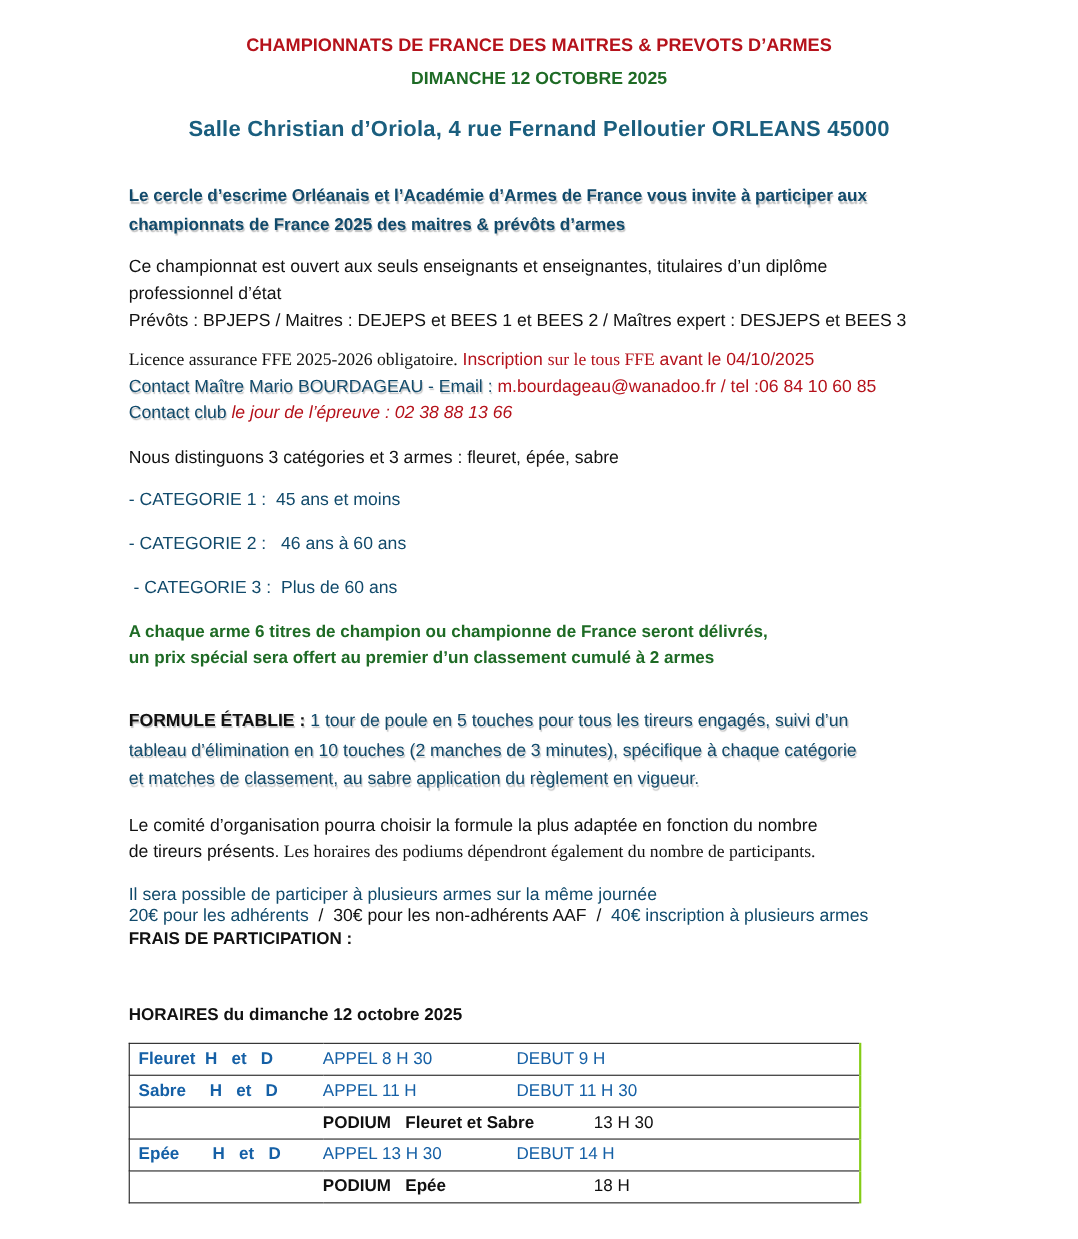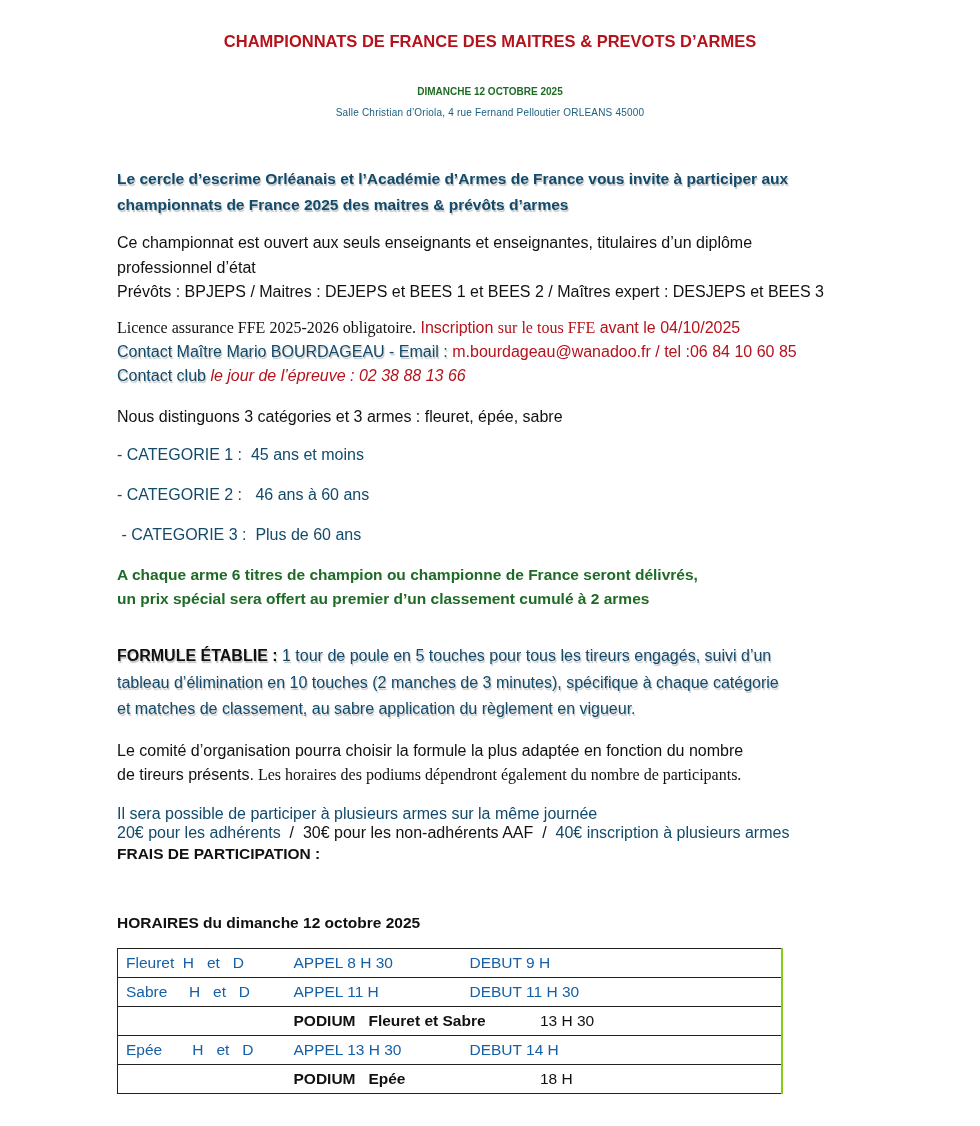--- a/index.html
+++ b/index.html
@@ -15,26 +15,26 @@
     .blue { color: #1560a6; }
     .serif { font-family: "Liberation Serif", serif; }
     .bold { font-weight: bold; }
     .italic { font-style: italic; }
     .shadow { text-shadow: 1px 2px 1px rgba(120,120,120,0.45); }
     .t16 { font-size: 16px; }
     .t15 { font-size: 15.5px; }
     .line { position: absolute; left: 117px; white-space: nowrap; }
 
     #title { top: 32px; font-size: 16.5px; font-weight: bold; }
-    #date { top: 86px; font-size: 10px; font-weight: bold; text-align: center; }
-    #address { top: 107px; font-size: 10px; letter-spacing: 0.2px; }
+    #date { top: 63px; font-size: 16px; font-weight: bold; text-align: center; }
+    #address { top: 107px; font-size: 20px; letter-spacing: 0.2px; font-weight: bold; }
 
     table.sched { position: absolute; left: 117px; top: 948px; width: 666px; border-collapse: collapse; font-size: 15.5px; }
     table.sched td { border-top: 1.5px solid #222; border-bottom: 1.5px solid #222; height: 29px; vertical-align: middle; padding: 0; white-space: nowrap; }
-    table.sched tr td:first-child { border-left: 1.5px solid #222; padding-left: 8px; }
+    table.sched tr td:first-child { border-left: 1.5px solid #222; padding-left: 8px; font-weight: bold; }
     table.sched tr td:last-child { border-right: 2px solid #84cc16; }
     .c1 { width: 176px; }
     .c2 { width: 176px; }
     .c3 { width: 116px; }
     .c4 { }
   </style>
 </head>
 <body>
 
 <div class="abs center red" id="title">CHAMPIONNATS DE FRANCE DES MAITRES &amp; PREVOTS D’ARMES</div>

